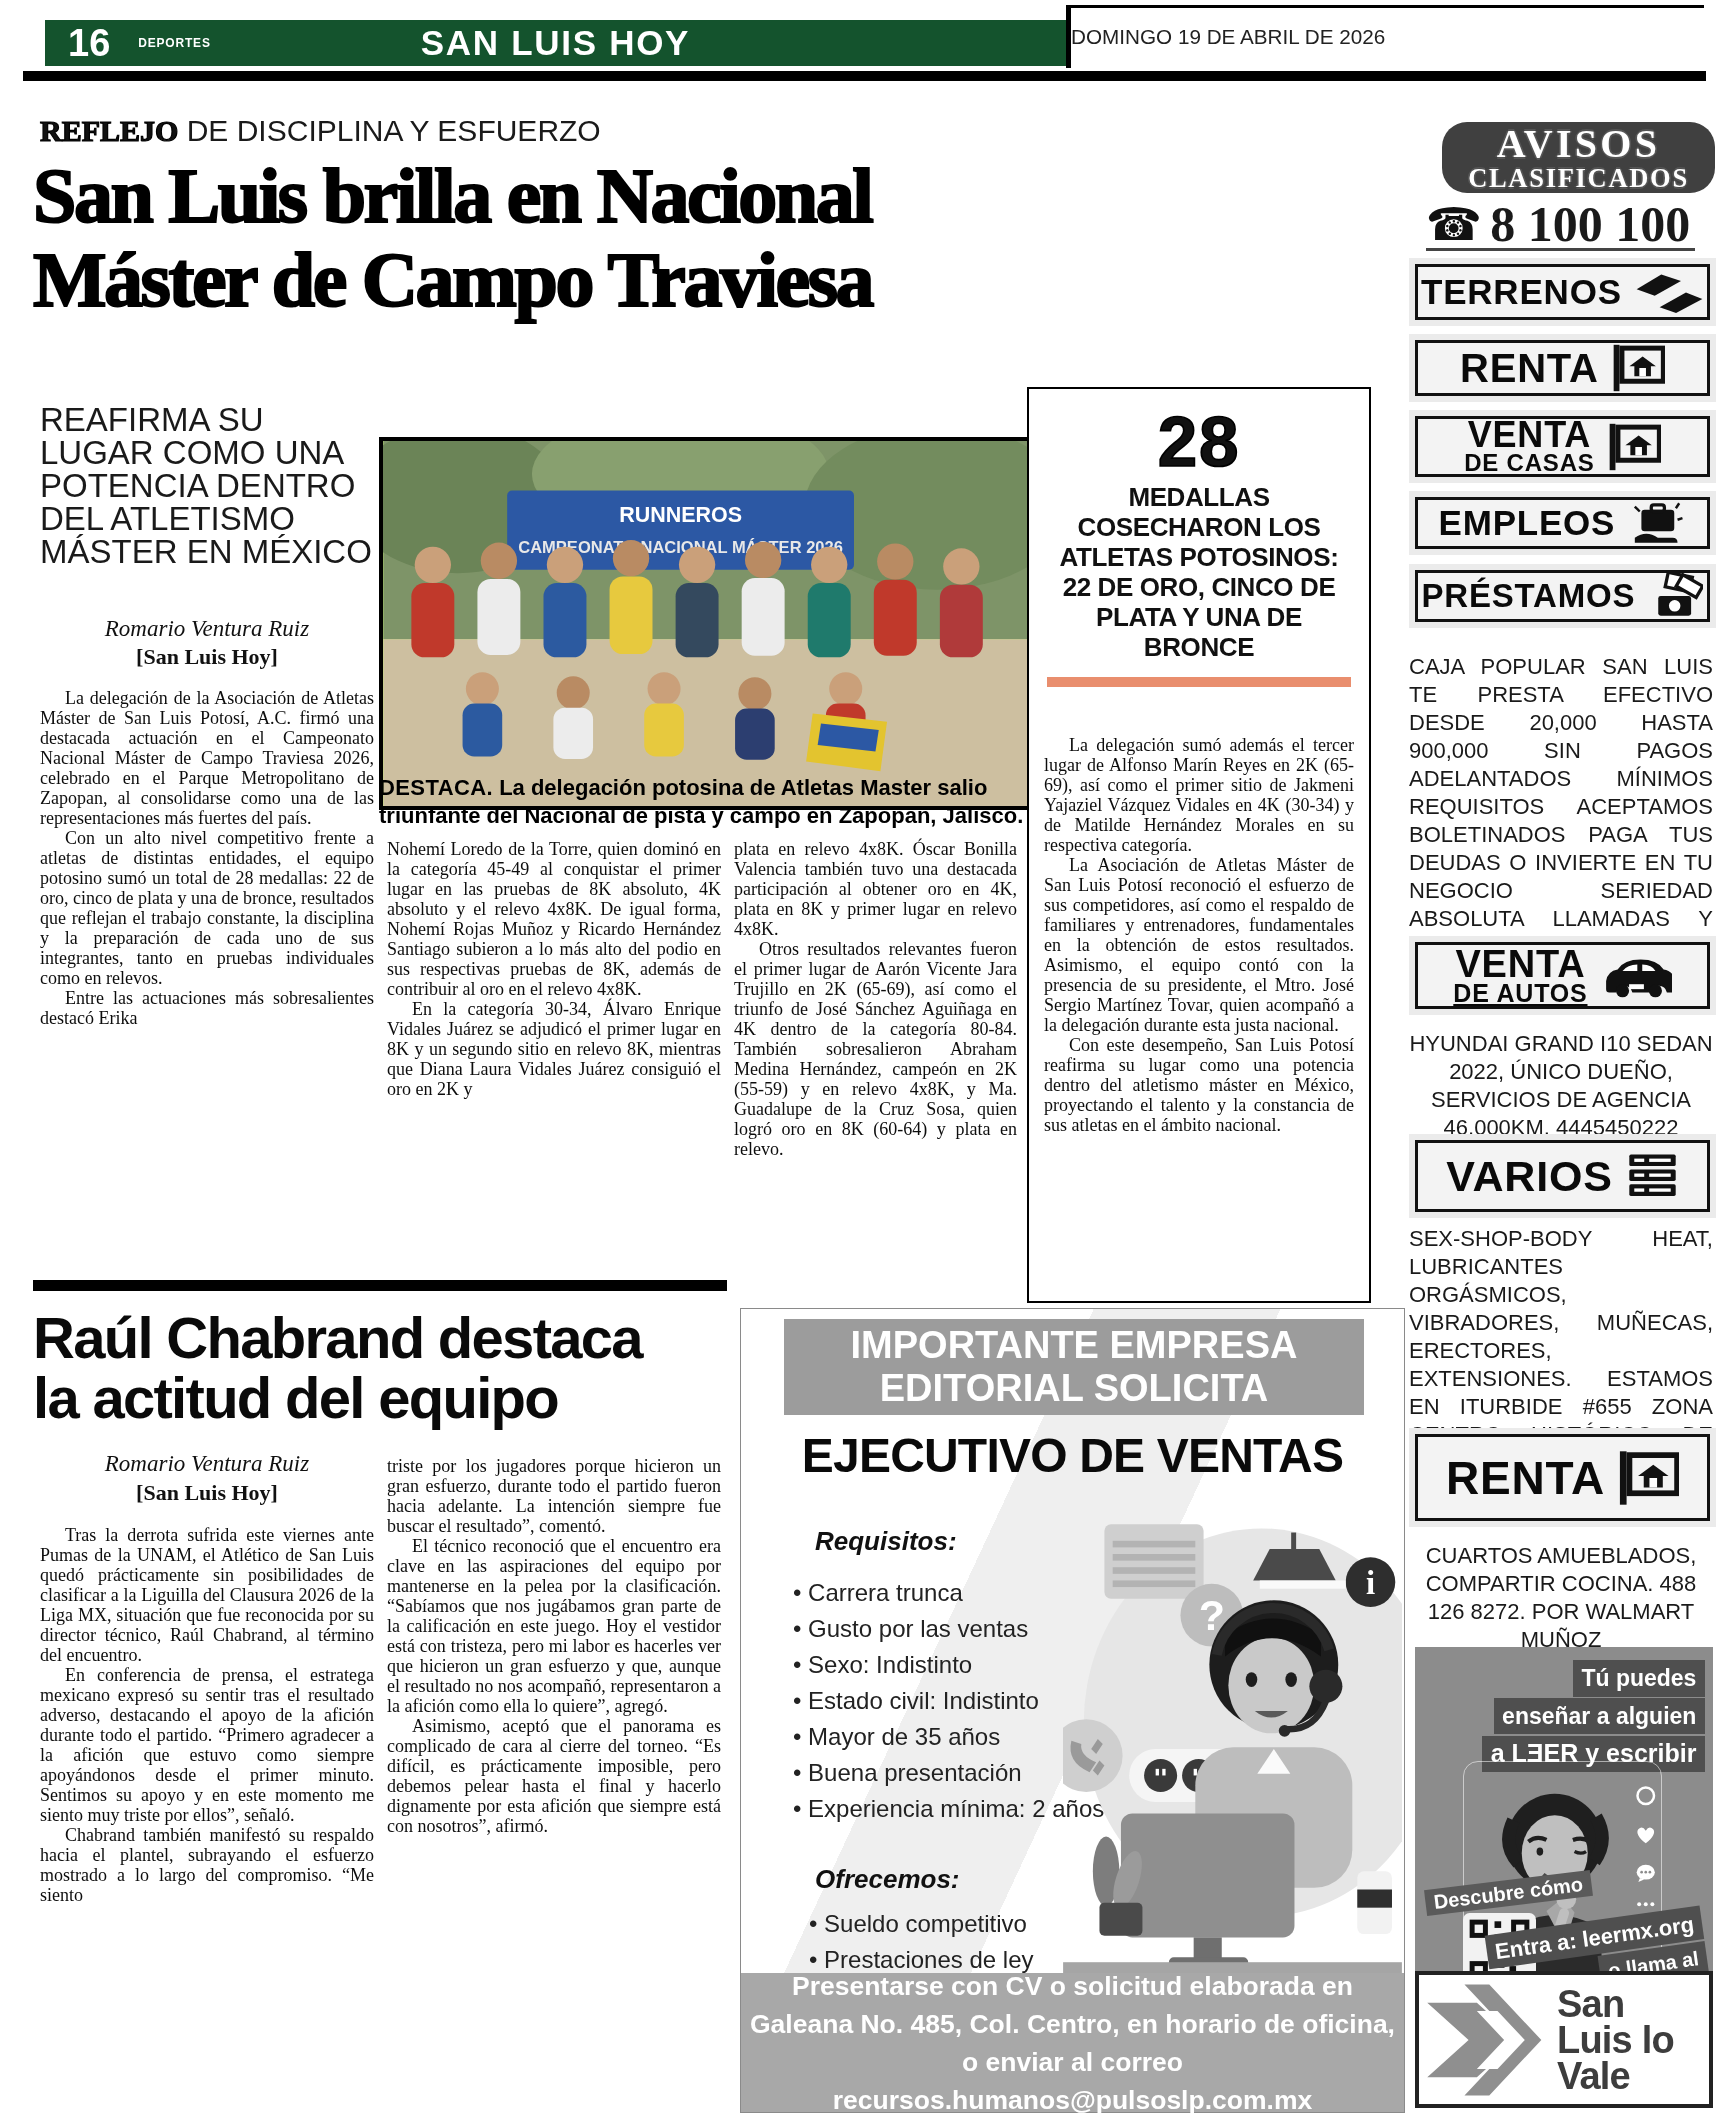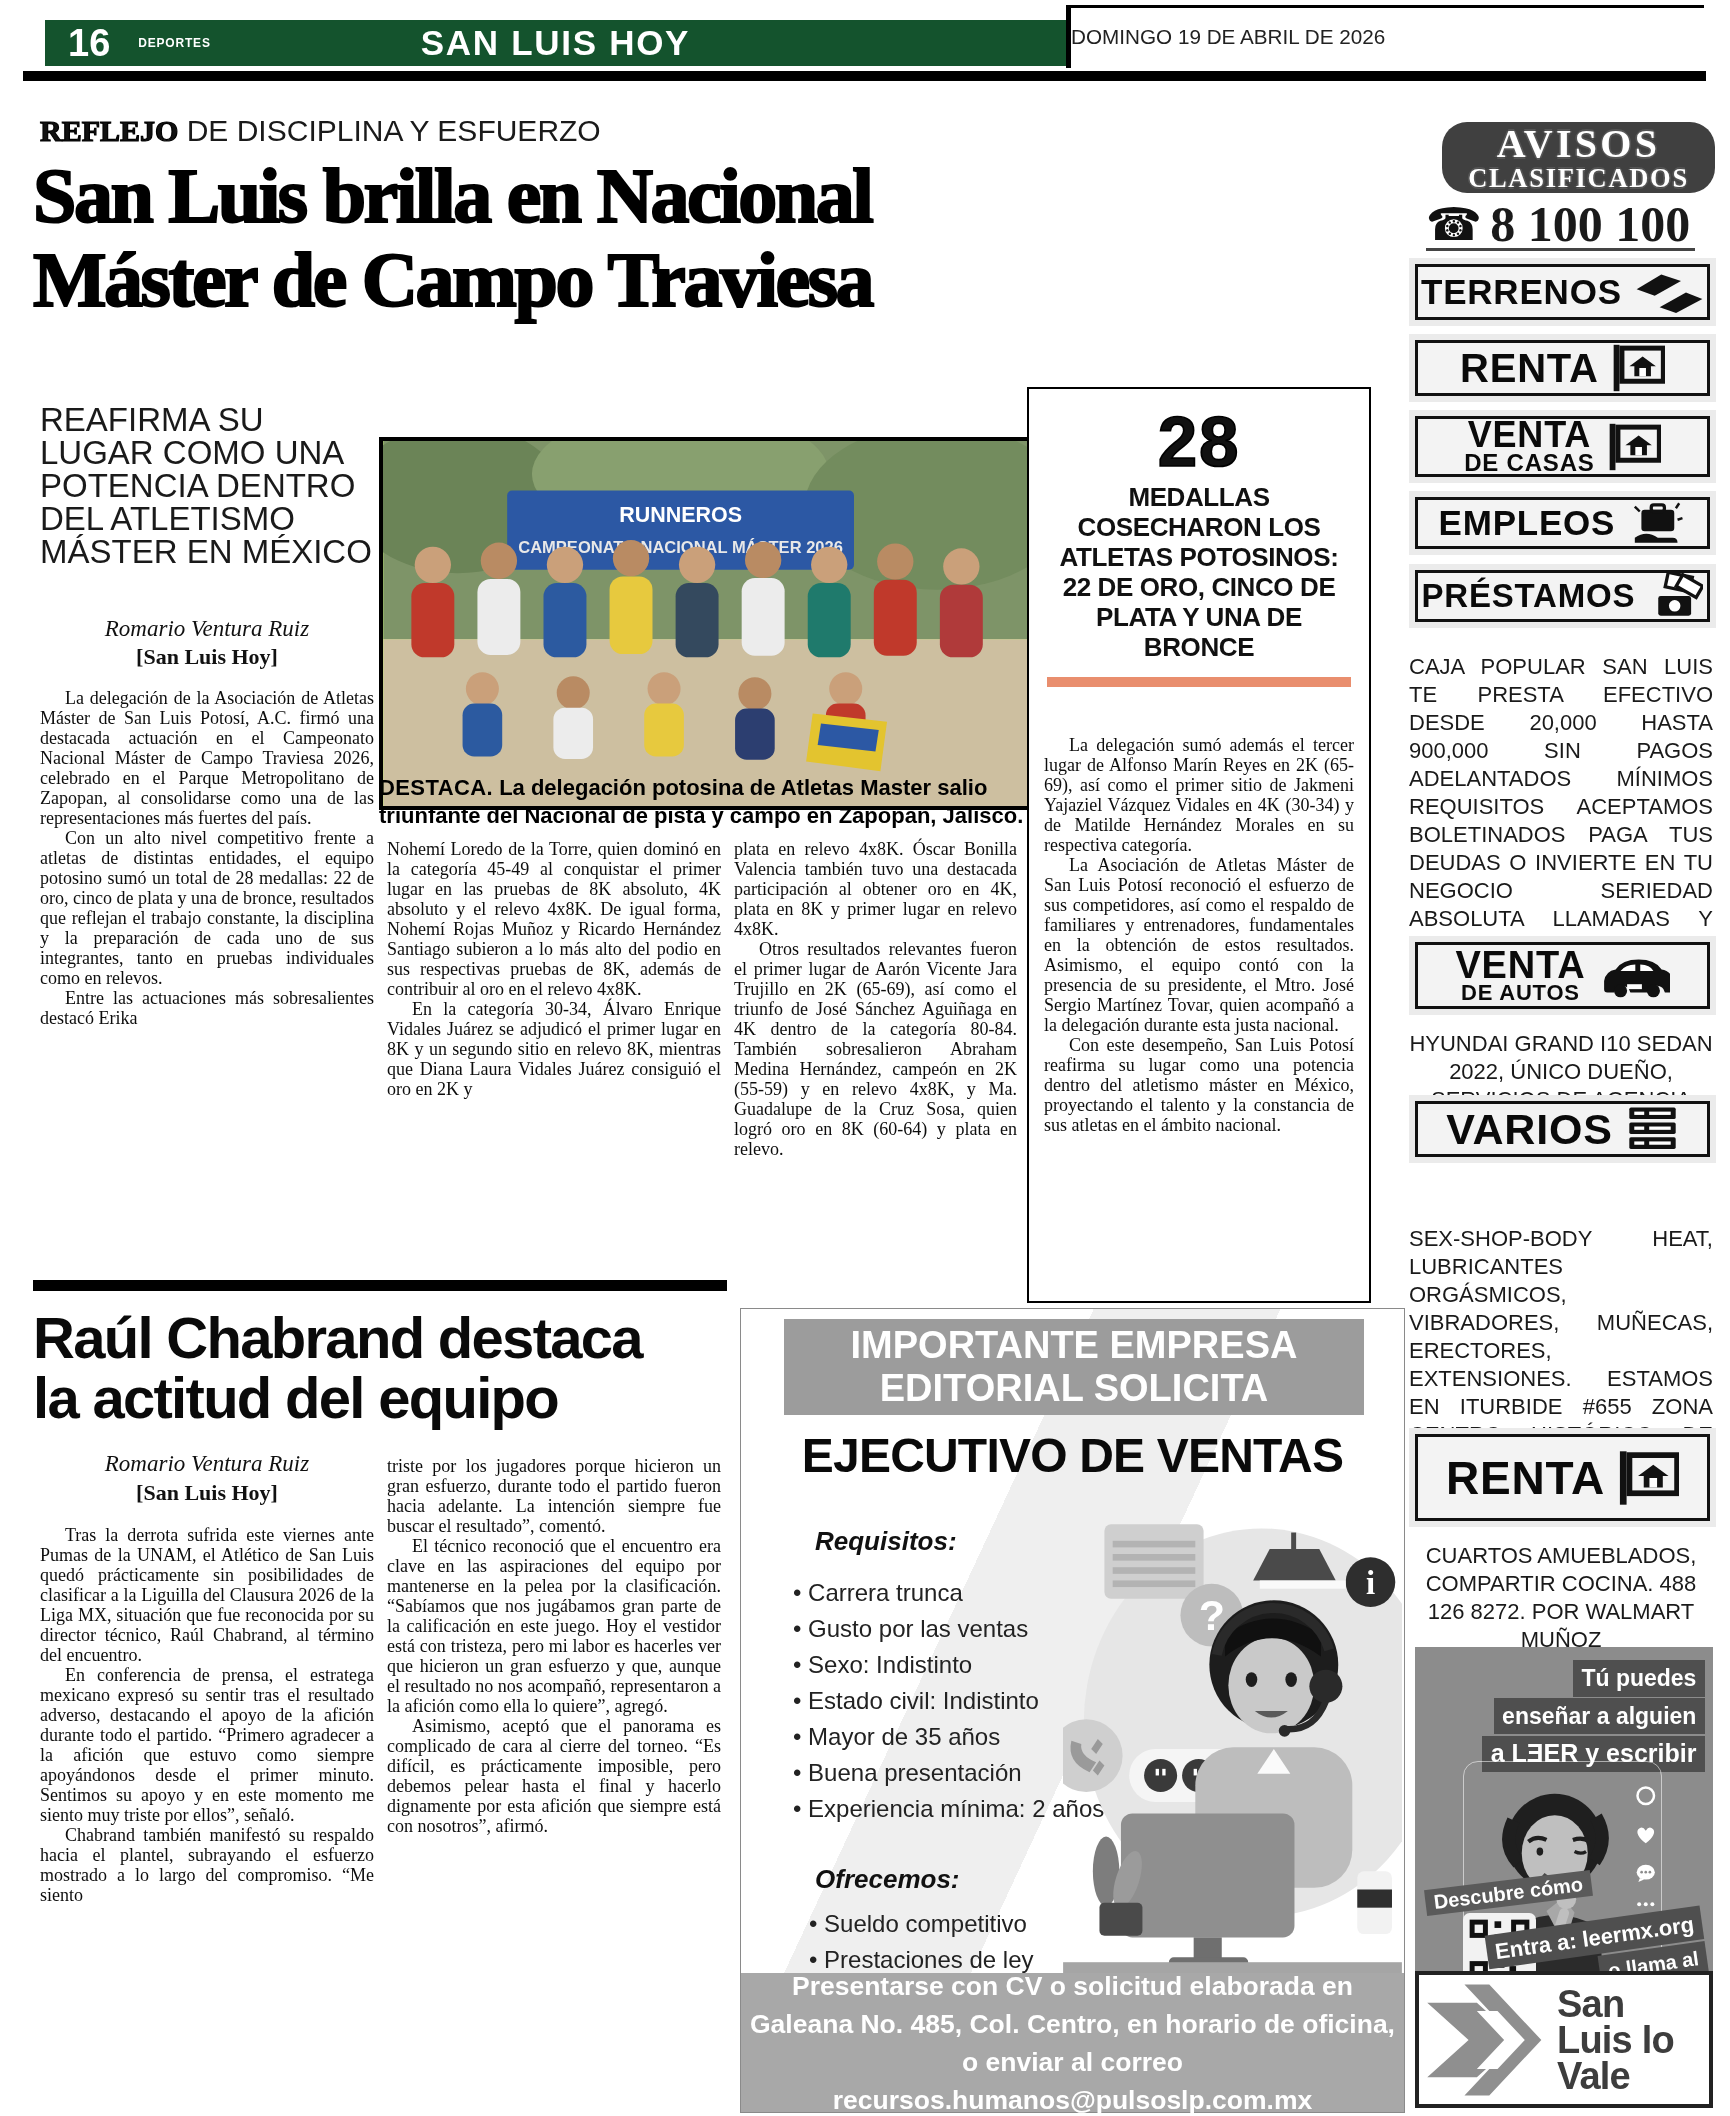--- a/index.html
+++ b/index.html
@@ -417,38 +417,38 @@
       </svg>
     </div>
   </div>
 
   <div class="abs sb-text" style="left:1409px;top:653px;width:304px;">CAJA POPULAR SAN LUIS TE PRESTA EFECTIVO DESDE 20,000 HASTA 900,000 SIN PAGOS ADELANTADOS MÍNIMOS REQUISITOS ACEPTAMOS BOLETINADOS PAGA TUS DEUDAS O INVIERTE EN TU NEGOCIO SERIEDAD ABSOLUTA LLAMADAS Y WHATSAP 4444469183</div>
 
   <div class="abs cat-outer" style="left:1409px;top:936px;width:307px;height:79px;box-sizing:border-box;">
     <div class="cat-inner">
       <span class="cat-stack">
         <div class="cat-label" style="font-size:38px;">VENTA</div>
-        <div class="cat-label" style="font-size:22px;">DE AUTOS</div>
+        <div class="cat-label" style="font-size:25px;text-decoration:underline;">DE AUTOS</div>
       </span>
       <svg width="71" height="46" viewBox="0 0 86 56">
         <path d="M6 34 q2 -12 14 -14 q8 -12 28 -12 q20 0 28 12 q12 2 14 14 l0 10 q0 4 -4 4 l-6 0 q-2 -8 -10 -8 q-8 0 -10 8 l-22 0 q-2 -8 -10 -8 q-8 0 -10 8 l-8 0 q-4 0 -4 -4 z" fill="#111"></path>
         <g fill="#fff">
             <path d="M26 22 q6 -8 18 -8 l0 8 z"></path>
             <path d="M50 14 q12 0 16 8 l-16 0 z"></path>
             <rect x="34" y="38" width="18" height="6"></rect>
           </g>
         <circle cx="26" cy="46" r="8" fill="#111"></circle>
           <circle cx="66" cy="46" r="8" fill="#111"></circle>
       </svg>
     </div>
   </div>
 
   <div class="abs sb-text-c" style="left:1409px;top:1030px;width:304px;">HYUNDAI GRAND I10 SEDAN 2022, ÚNICO DUEÑO, SERVICIOS DE AGENCIA 46,000KM, 4445450222</div>
 
-  <div class="abs cat-outer" style="left:1409px;top:1095px;width:307px;height:68px;box-sizing:border-box;">
+  <div class="abs cat-outer" style="left:1409px;top:1134px;width:307px;height:84px;box-sizing:border-box;">
     <div class="cat-inner">
       <span class="cat-label" style="font-size:43px;">VARIOS</span>
       <svg width="53" height="50" viewBox="0 0 64 60">
         <g fill="#111">
             <rect x="4" y="4" width="56" height="14" rx="2"></rect>
             <rect x="4" y="22" width="56" height="14" rx="2"></rect>
             <rect x="4" y="40" width="56" height="14" rx="2"></rect>
           </g>
         <g fill="#fff">
             <rect x="10" y="9" width="12" height="4"></rect>

